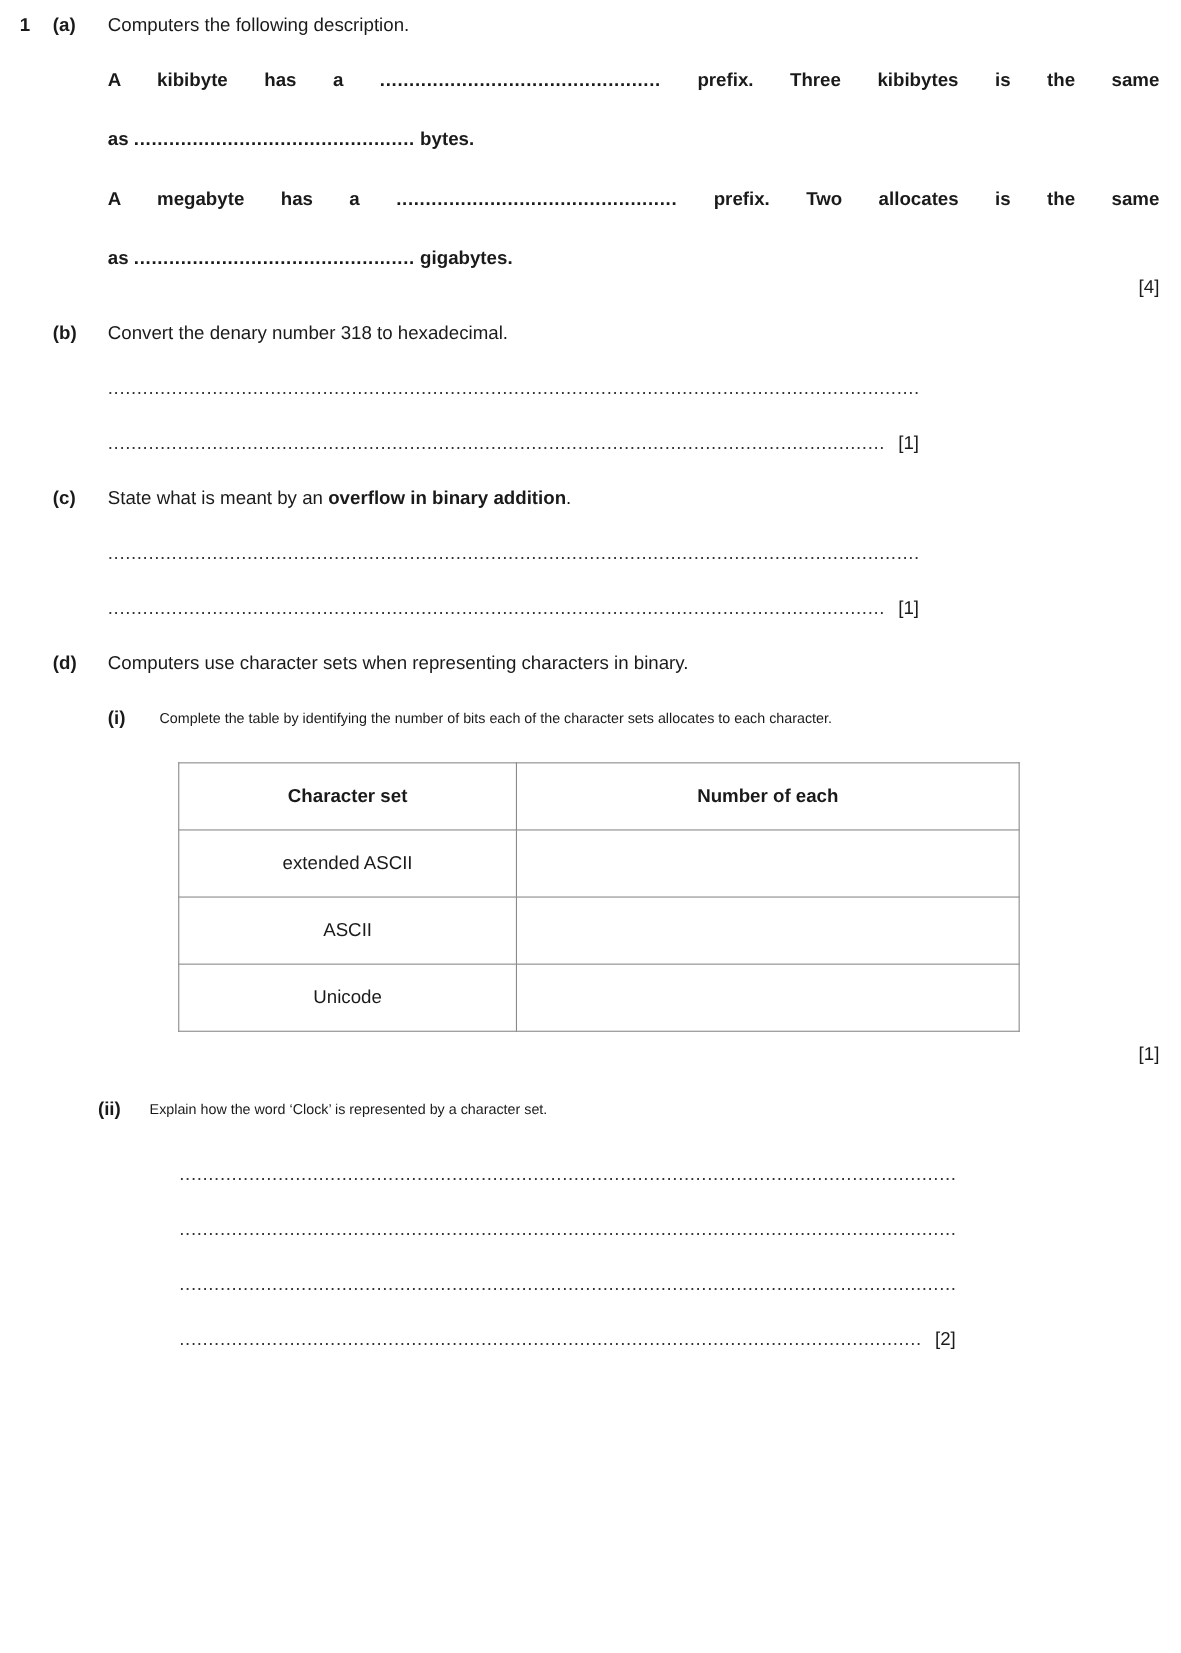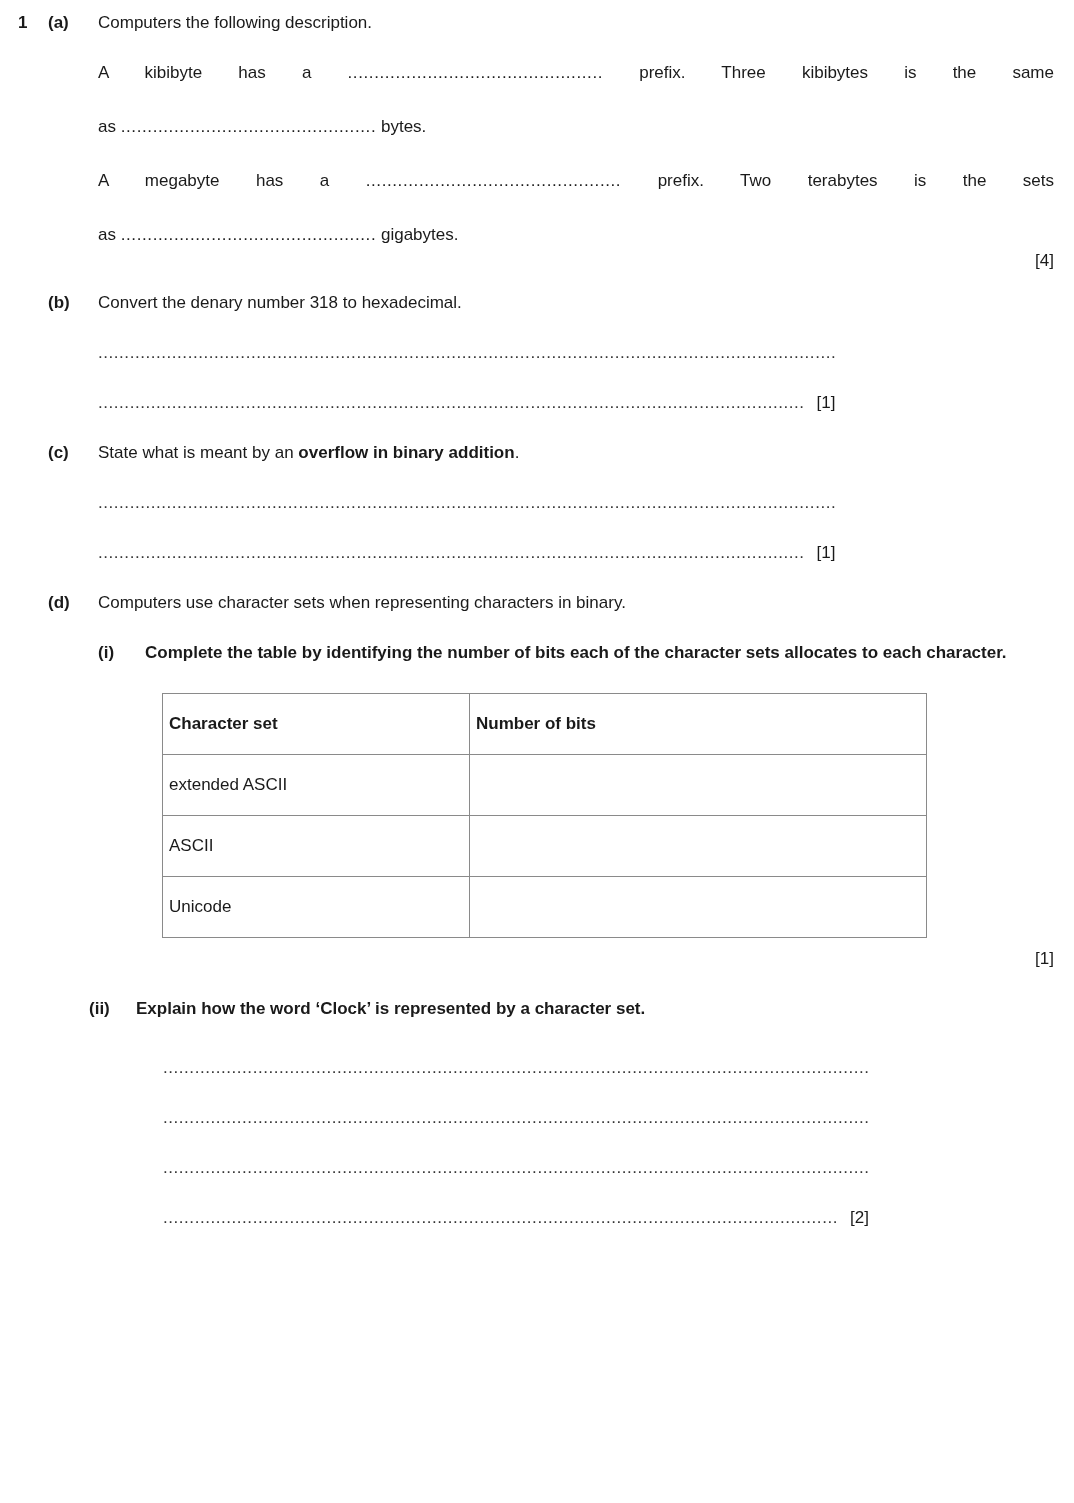--- a/index.html
+++ b/index.html
@@ -53,20 +53,21 @@
   }
 
   
   .fillline {
     font-size: 17px;
     line-height: 26px;
     text-align: justify;
     text-align-last: justify;
     margin: 0;
     white-space: normal;
+    font-weight: bold;
   }
   .fillline.last {
     text-align: right;
     text-align-last: left;
   }
   .dots-inline {
     letter-spacing: 0.6px;
   }
 
   
@@ -88,21 +89,21 @@
 
   
   table.charset-table {
     border-collapse: collapse;
     width: 738px;
     table-layout: fixed;
   }
   table.charset-table td, table.charset-table th {
     border: 1px solid #8a8a8a;
     height: 60px;
-    text-align: left;
+    text-align: center;
     vertical-align: middle;
     font-size: 17px;
     font-weight: normal;
     padding: 0 6px;
   }
   table.charset-table th {
     font-weight: bold;
   }
   .col-a { width: 294px; }
   .col-b { width: 444px; }
@@ -135,24 +136,23 @@
   
   .roman-row { display: flex; align-items: flex-start; }
   .roman-lbl {
     flex: 0 0 auto;
     font-weight: bold;
     font-size: 17px;
     line-height: 25px;
   }
   .roman-body {
     flex: 1 1 auto;
-    font-size: 17px;
+    font-size: 13px;
     line-height: 25px;
     padding-right: 20px;
-    font-weight: bold;
   }
 </style>
 </head>
 <body>
 
 <div class="page">
 
   <div class="row">
     <div class="qnum">1</div>
     <div class="part">(a)</div>
@@ -178,21 +178,21 @@
       <div class="fillline last"><span>as</span> <span class="dots-inline">................................................</span> <span>bytes.</span></div>
     </div>
   </div>
 
   <div class="spacer-28"></div>
 
   <div class="row">
     <div class="qnum"></div>
     <div class="part"></div>
     <div class="body">
-      <div class="fillline"><span>A megabyte has a</span> <span class="dots-inline">................................................</span> <span>prefix. Two terabytes is the sets</span></div>
+      <div class="fillline"><span>A megabyte has a</span> <span class="dots-inline">................................................</span> <span>prefix. Two allocates is the same</span></div>
     </div>
   </div>
 
   <div class="spacer-28"></div>
 
   <div class="row">
     <div class="qnum"></div>
     <div class="part"></div>
     <div class="body">
       <div class="fillline last"><span>as</span> <span class="dots-inline">................................................</span> <span>gigabytes.</span></div>
@@ -284,21 +284,21 @@
     </div>
   </div>
 
   <div class="spacer-28"></div>
 
   <div style="padding-left:162px;">
     <table class="charset-table">
       <thead>
         <tr>
           <th class="col-a">Character set</th>
-          <th class="col-b">Number of bits</th>
+          <th class="col-b">Number of each</th>
         </tr>
       </thead>
       <tbody>
         <tr>
           <td class="col-a">extended ASCII</td>
           <td class="col-b"></td>
         </tr>
         <tr>
           <td class="col-a">ASCII</td>
           <td class="col-b"></td>

